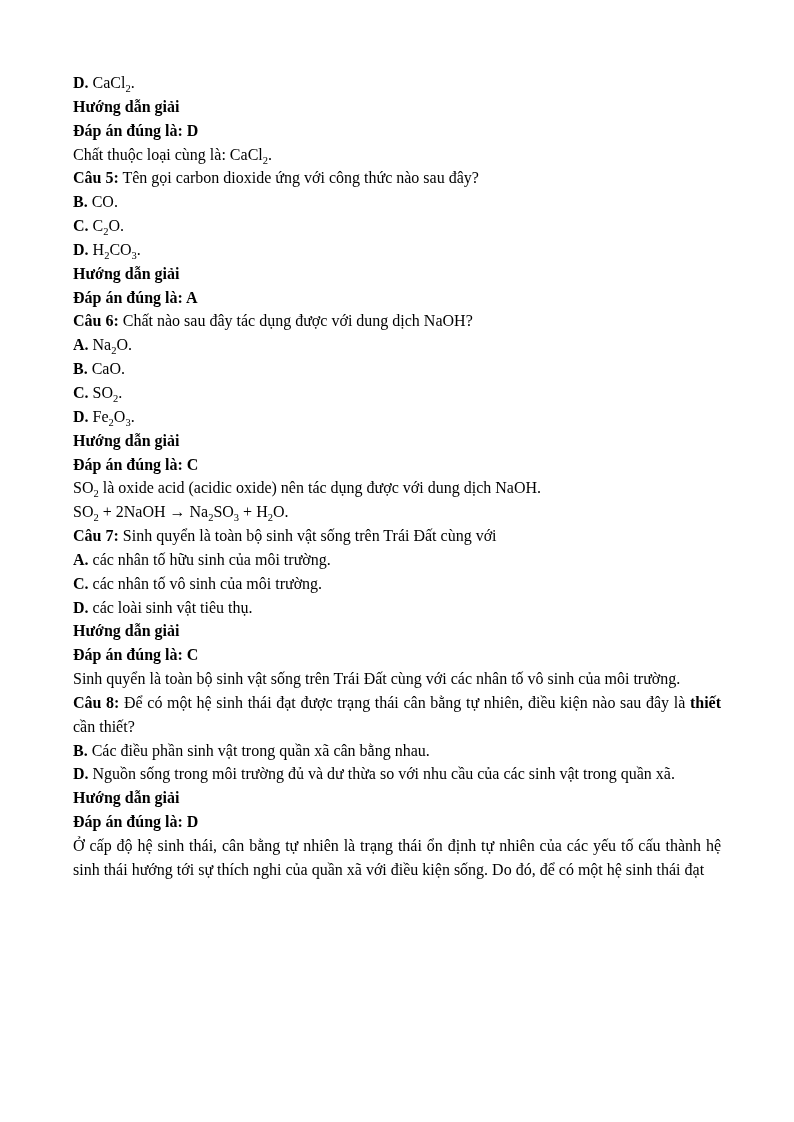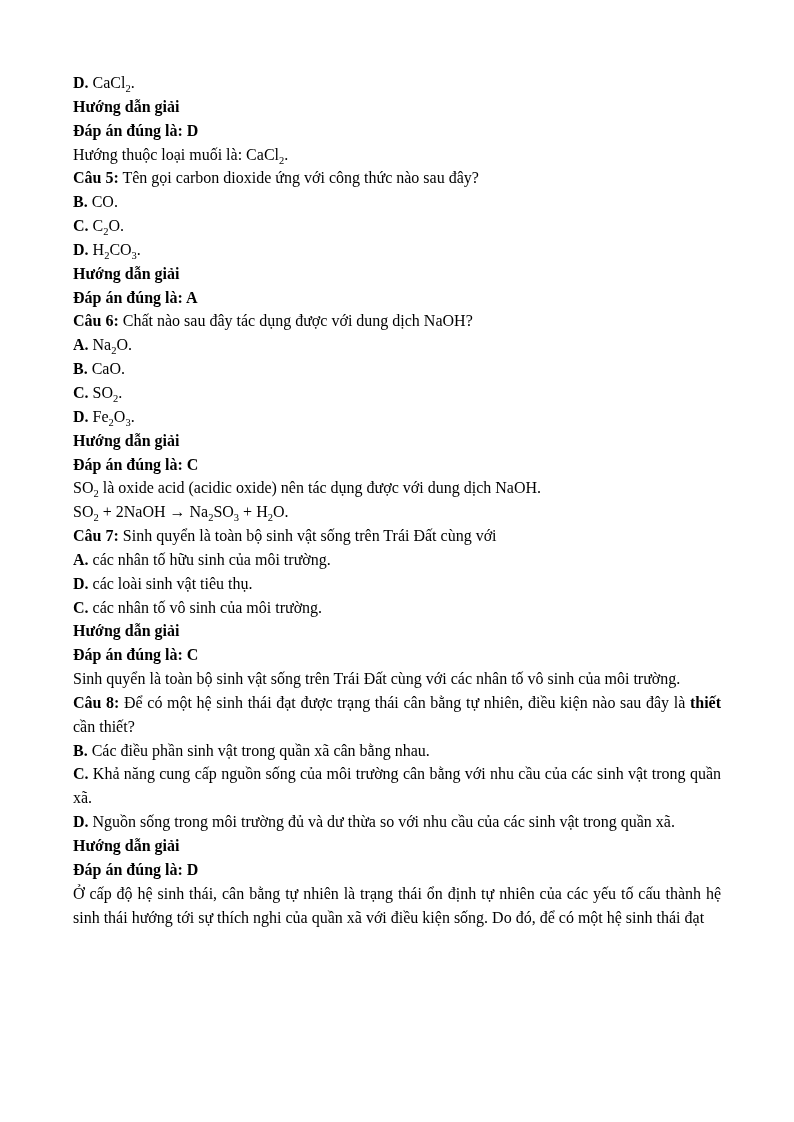--- a/index.html
+++ b/index.html
@@ -39,44 +39,43 @@
   }
 </style>
 </head>
 <body>
 
 <div class="page">
   <div class="doc-content">
       <p><b>D.</b><span> CaCl</span><sub>2</sub><span>.</span></p>
       <p><b>Hướng dẫn giải</b></p>
       <p><b>Đáp án đúng là: D</b></p>
-      <p><span>Hướng thuộc loại muối là: CaCl</span><sub>2</sub><span>.</span></p>
+      <p><span>Chất thuộc loại cùng là: CaCl</span><sub>2</sub><span>.</span></p>
       <p><b>Câu 5:</b><span> Tên gọi carbon dioxide ứng với công thức nào sau đây?</span></p>
       <p><b>B.</b><span> CO.</span></p>
       <p><b>C.</b><span> C</span><sub>2</sub><span>O.</span></p>
       <p><b>D.</b><span> H</span><sub>2</sub><span>CO</span><sub>3</sub><span>.</span></p>
       <p><b>Hướng dẫn giải</b></p>
       <p><b>Đáp án đúng là: A</b></p>
       <p><b>Câu 6:</b><span> Chất nào sau đây tác dụng được với dung dịch NaOH?</span></p>
       <p><b>A.</b><span> Na</span><sub>2</sub><span>O.</span></p>
       <p><b>B.</b><span> CaO.</span></p>
       <p><b>C.</b><span> SO</span><sub>2</sub><span>.</span></p>
       <p><b>D.</b><span> Fe</span><sub>2</sub><span>O</span><sub>3</sub><span>.</span></p>
       <p><b>Hướng dẫn giải</b></p>
       <p><b>Đáp án đúng là: C</b></p>
       <p><span>SO</span><sub>2</sub><span> là oxide acid (acidic oxide) nên tác dụng được với dung dịch NaOH.</span></p>
       <p><span>SO</span><sub>2</sub><span> + 2NaOH → Na</span><sub>2</sub><span>SO</span><sub>3</sub><span> + H</span><sub>2</sub><span>O.</span></p>
       <p><b>Câu 7:</b><span> Sinh quyển là toàn bộ sinh vật sống trên Trái Đất cùng với</span></p>
       <p><b>A.</b><span> các nhân tố hữu sinh của môi trường.</span></p>
+      <p><b>C.</b><span> các nhân tố vô sinh của môi trường.</span></p>
       <p><b>D.</b><span> các loài sinh vật tiêu thụ.</span></p>
-      <p><b>C.</b><span> các nhân tố vô sinh của môi trường.</span></p>
       <p><b>Hướng dẫn giải</b></p>
       <p><b>Đáp án đúng là: C</b></p>
       <p><span>Sinh quyển là toàn bộ sinh vật sống trên Trái Đất cùng với các nhân tố vô sinh của môi trường.</span></p>
       <p><b>Câu 8:</b><span> Để có một hệ sinh thái đạt được trạng thái cân bằng tự nhiên, điều kiện nào sau đây là </span><b>thiết</b><span> cần thiết?</span></p>
       <p><b>B.</b><span> Các điều phần sinh vật trong quần xã cân bằng nhau.</span></p>
-      <p><b>C.</b><span> Khả năng cung cấp nguồn sống của môi trường cân bằng với nhu cầu của các sinh vật trong quần xã.</span></p>
       <p><b>D.</b><span> Nguồn sống trong môi trường đủ và dư thừa so với nhu cầu của các sinh vật trong quần xã.</span></p>
       <p><b>Hướng dẫn giải</b></p>
       <p><b>Đáp án đúng là: D</b></p>
       <p><span>Ở cấp độ hệ sinh thái, cân bằng tự nhiên là trạng thái ổn định tự nhiên của các yếu tố cấu thành hệ sinh thái hướng tới sự thích nghi của quần xã với điều kiện sống. Do đó, để có một hệ sinh thái đạt</span></p>
     </div>
 </div>
 
 </body></html>

